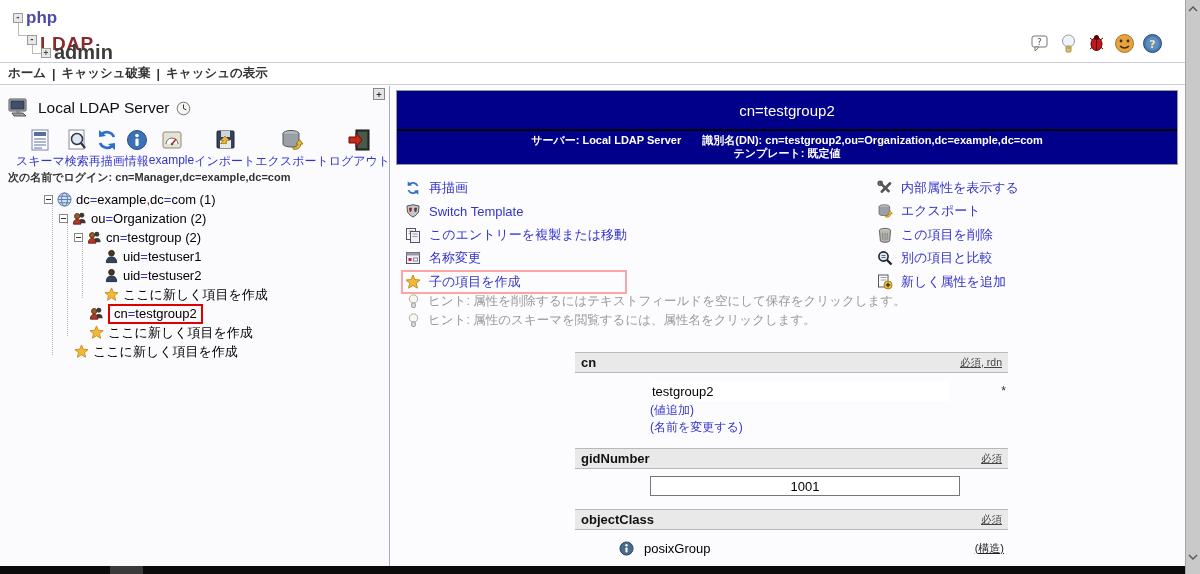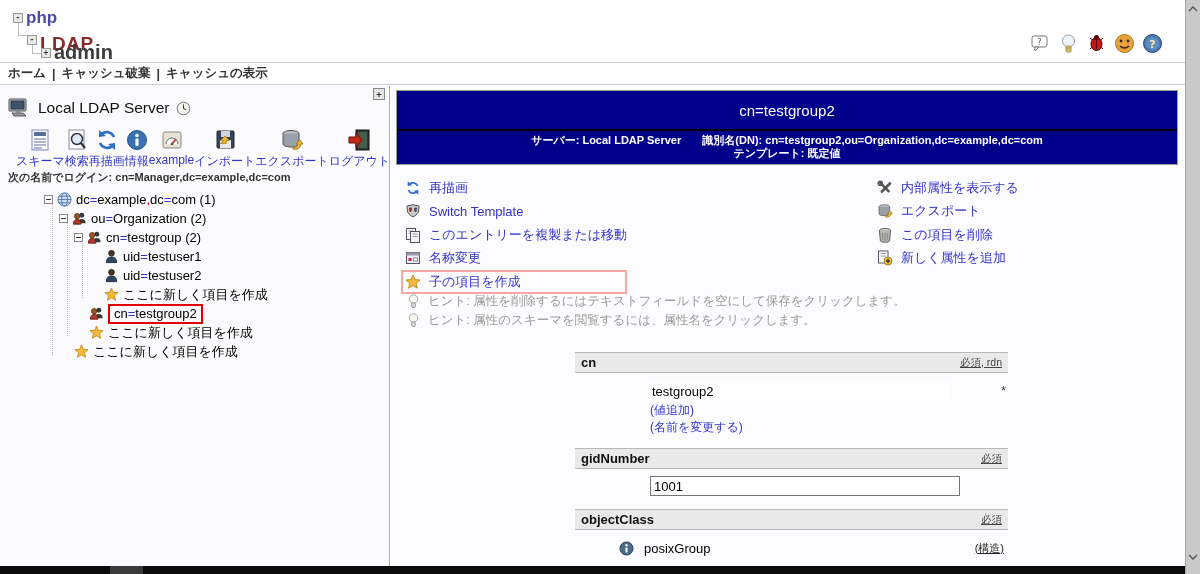--- a/index.html
+++ b/index.html
@@ -94,21 +94,21 @@
     display:flex; align-items:center; padding:0 6px; }
   .attr-name { font-size:13px; font-weight:bold; color:#111; }
   .attr-req { margin-left:auto; font-size:10.5px; color:#444; text-decoration:underline; cursor:pointer; }
   .cn-value-row { margin:7px 0 0 75px; height:22px; display:flex; align-items:center; }
   #cn-input { width:300px; height:20px; border:none; background:#fff; font-size:13px;
     font-family:inherit; color:#000; padding:0 2px; outline:none; }
   .req-star { margin-left:auto; margin-right:2px; font-size:12px; color:#333; }
   .attr-link { margin-left:75px; font-size:12px; color:#3333cc; line-height:17px; cursor:pointer; white-space:nowrap; }
   .gid-row { margin:7px 0 0 75px; height:21px; }
   #gid-input { width:310px; height:20px; border:1px solid #767676; background:#fff;
-    font-size:13px; font-family:inherit; color:#000; padding:0 3px; outline:none; }
+    font-size:13px; font-family:inherit; color:#000; padding:0 3px; outline:none;text-align:center; }
   .spacer12 { height:12px; } .spacer9 { height:9px; }
   .oc-row { margin-left:44px; height:18px; display:flex; align-items:center; }
   .oc-row .oicon { width:15px; height:15px; margin-right:10px; flex:none; }
   .oc-row .oval { font-size:13px; color:#000; }
   .oc-note { margin-left:auto; margin-right:4px; font-size:11px; color:#222; text-decoration:underline; cursor:pointer; }
 </style>
 </head>
 <body>
 
 <div id="topbar">
@@ -433,20 +433,29 @@
     </div>
     <div class="action-row">
       <svg class="aicon" viewBox="0 0 16 16">
         <ellipse cx="8" cy="3.4" rx="5.6" ry="2" fill="#c9c9c0" stroke="#666"></ellipse>
         <path d="M2.4 3.4 L3.4 14 A4.8 1.8 0 0 0 12.6 14 L13.6 3.4" fill="#b5b5ad" stroke="#666"></path>
         <line x1="5.6" y1="6" x2="5.9" y2="13" stroke="#888"></line>
         <line x1="8" y1="6" x2="8" y2="13.5" stroke="#888"></line>
         <line x1="10.4" y1="6" x2="10.1" y2="13" stroke="#888"></line>
       </svg>
       <span class="alabel">この項目を削除</span>
+    </div>
+    <div class="action-row">
+      <svg class="aicon" viewBox="0 0 16 16">
+        <circle cx="6.5" cy="6.5" r="4.6" fill="#dce8f4" stroke="#223" stroke-width="1.6"></circle>
+        <line x1="10" y1="10" x2="14.5" y2="14.5" stroke="#223" stroke-width="2.4"></line>
+        <line x1="4.5" y1="5.5" x2="8.5" y2="5.5" stroke="#667"></line>
+        <line x1="4.5" y1="7.5" x2="8.5" y2="7.5" stroke="#667"></line>
+      </svg>
+      <span class="alabel">別の項目と比較</span>
     </div>
     <div class="action-row">
       <svg class="aicon" viewBox="0 0 16 16">
         <rect x="1.5" y="1" width="9.5" height="12" fill="#fff" stroke="#556"></rect>
         <line x1="3.5" y1="3.5" x2="9.5" y2="3.5" stroke="#99a"></line>
         <line x1="3.5" y1="6" x2="9.5" y2="6" stroke="#99a"></line>
         <circle cx="11" cy="11" r="4" fill="#f0c040" stroke="#a8821c"></circle>
         <line x1="11" y1="8.8" x2="11" y2="13.2" stroke="#333" stroke-width="1.4"></line>
         <line x1="8.8" y1="11" x2="13.2" y2="11" stroke="#333" stroke-width="1.4"></line>
       </svg>

